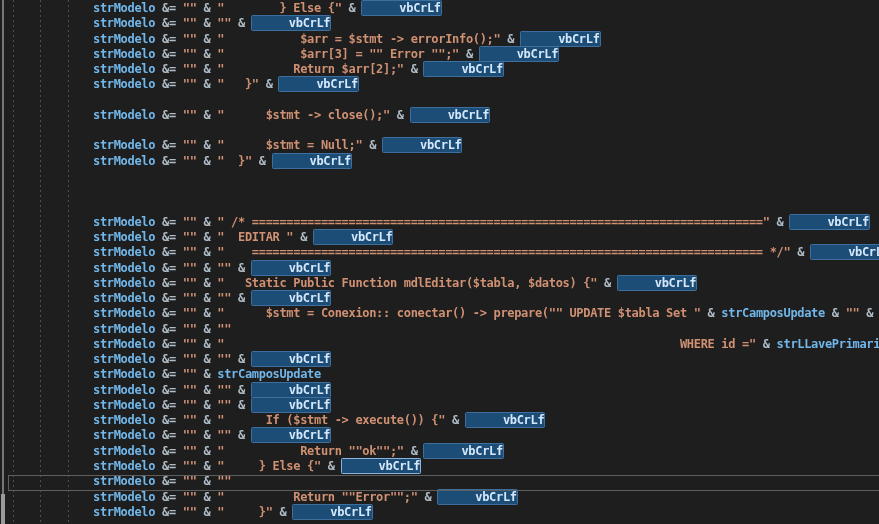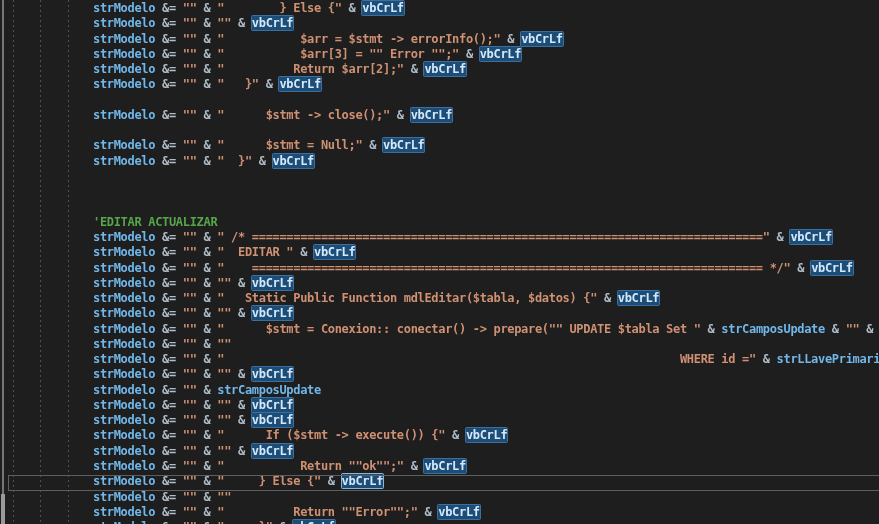--- a/index.html
+++ b/index.html
@@ -27,20 +27,21 @@
   .line{height:15.27px;line-height:15.27px;white-space:pre;padding-left:93px;}
   .tok-var{color:var(--var,#71b7ea);}
   .tok-op{color:var(--op,#b0bec9);}
   .tok-str{color:var(--str,#d09173);}
   .tok-comment{color:var(--comment,#57a64a);}
   .tok-ref{
     color:var(--ref-text,#d5e8fb);
     background:var(--ref-bg,#1c4d77);
     box-shadow:0 0 0 1px var(--ref-ring,#3d6e9e);
     border-radius:1px;
+    padding-left:37px;
   }
   .tok-ref.current{box-shadow:0 0 0 1px var(--ref-ring-strong,#8ab4de);}
 </style>
 </head>
 <body style="--bg: #1e1e1e; --var: #71b7ea; --op: #b0bec9; --str: #d09173; --comment: #57a64a; --ref-text: #d5e8fb; --ref-bg: #1c4d77; --ref-ring: #3d6e9e; --ref-ring-strong: #8ab4de; --guide: #4f4f4f; --divider: #767676; --divider-thumb: #9a9a9a; --line-border: #5e5e5e;">
 
 <div class="editor">
   <div class="divider"></div>
   <div class="divider-thumb"></div>
   <div class="guide g1"></div>
@@ -55,21 +56,20 @@
       <div class="line"><span class="tok-var">strModelo</span><span class="tok-op"> &amp;= </span><span class="tok-str">""</span><span class="tok-op"> &amp; </span><span class="tok-str">"          Return $arr[2];"</span><span class="tok-op"> &amp; </span><span class="tok-ref">vbCrLf</span></div>
       <div class="line"><span class="tok-var">strModelo</span><span class="tok-op"> &amp;= </span><span class="tok-str">""</span><span class="tok-op"> &amp; </span><span class="tok-str">"   }"</span><span class="tok-op"> &amp; </span><span class="tok-ref">vbCrLf</span></div>
       <div class="line"></div>
       <div class="line"><span class="tok-var">strModelo</span><span class="tok-op"> &amp;= </span><span class="tok-str">""</span><span class="tok-op"> &amp; </span><span class="tok-str">"      $stmt -&gt; close();"</span><span class="tok-op"> &amp; </span><span class="tok-ref">vbCrLf</span></div>
       <div class="line"></div>
       <div class="line"><span class="tok-var">strModelo</span><span class="tok-op"> &amp;= </span><span class="tok-str">""</span><span class="tok-op"> &amp; </span><span class="tok-str">"      $stmt = Null;"</span><span class="tok-op"> &amp; </span><span class="tok-ref">vbCrLf</span></div>
       <div class="line"><span class="tok-var">strModelo</span><span class="tok-op"> &amp;= </span><span class="tok-str">""</span><span class="tok-op"> &amp; </span><span class="tok-str">"  }"</span><span class="tok-op"> &amp; </span><span class="tok-ref">vbCrLf</span></div>
       <div class="line"></div>
       <div class="line"></div>
       <div class="line"></div>
-      <div class="line"><span class="tok-comment">'EDITAR ACTUALIZAR</span></div>
       <div class="line"><span class="tok-var">strModelo</span><span class="tok-op"> &amp;= </span><span class="tok-str">""</span><span class="tok-op"> &amp; </span><span class="tok-str">" /* =========================================================================="</span><span class="tok-op"> &amp; </span><span class="tok-ref">vbCrLf</span></div>
       <div class="line"><span class="tok-var">strModelo</span><span class="tok-op"> &amp;= </span><span class="tok-str">""</span><span class="tok-op"> &amp; </span><span class="tok-str">"  EDITAR "</span><span class="tok-op"> &amp; </span><span class="tok-ref">vbCrLf</span></div>
       <div class="line"><span class="tok-var">strModelo</span><span class="tok-op"> &amp;= </span><span class="tok-str">""</span><span class="tok-op"> &amp; </span><span class="tok-str">"    ========================================================================== */"</span><span class="tok-op"> &amp; </span><span class="tok-ref">vbCrLf</span></div>
       <div class="line"><span class="tok-var">strModelo</span><span class="tok-op"> &amp;= </span><span class="tok-str">""</span><span class="tok-op"> &amp; </span><span class="tok-str">""</span><span class="tok-op"> &amp; </span><span class="tok-ref">vbCrLf</span></div>
       <div class="line"><span class="tok-var">strModelo</span><span class="tok-op"> &amp;= </span><span class="tok-str">""</span><span class="tok-op"> &amp; </span><span class="tok-str">"   Static Public Function mdlEditar($tabla, $datos) {"</span><span class="tok-op"> &amp; </span><span class="tok-ref">vbCrLf</span></div>
       <div class="line"><span class="tok-var">strModelo</span><span class="tok-op"> &amp;= </span><span class="tok-str">""</span><span class="tok-op"> &amp; </span><span class="tok-str">""</span><span class="tok-op"> &amp; </span><span class="tok-ref">vbCrLf</span></div>
       <div class="line"><span class="tok-var">strModelo</span><span class="tok-op"> &amp;= </span><span class="tok-str">""</span><span class="tok-op"> &amp; </span><span class="tok-str">"      $stmt = Conexion:: conectar() -&gt; prepare("" UPDATE $tabla Set "</span><span class="tok-op"> &amp; </span><span class="tok-var">strCamposUpdate</span><span class="tok-op"> &amp; </span><span class="tok-str">""</span><span class="tok-op"> &amp; </span></div>
       <div class="line"><span class="tok-var">strModelo</span><span class="tok-op"> &amp;= </span><span class="tok-str">""</span><span class="tok-op"> &amp; </span><span class="tok-str">""</span></div>
       <div class="line"><span class="tok-var">strModelo</span><span class="tok-op"> &amp;= </span><span class="tok-str">""</span><span class="tok-op"> &amp; </span><span class="tok-str">"                                                                  WHERE id ="</span><span class="tok-op"> &amp; </span><span class="tok-var">strLLavePrimaria</span></div>
       <div class="line"><span class="tok-var">strModelo</span><span class="tok-op"> &amp;= </span><span class="tok-str">""</span><span class="tok-op"> &amp; </span><span class="tok-str">""</span><span class="tok-op"> &amp; </span><span class="tok-ref">vbCrLf</span></div>

